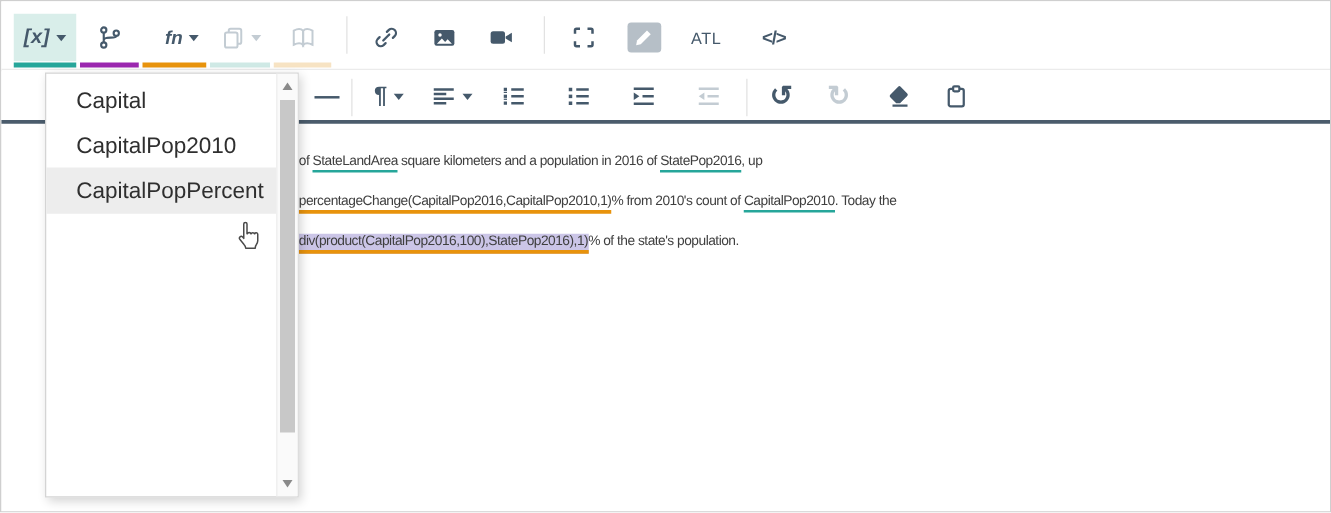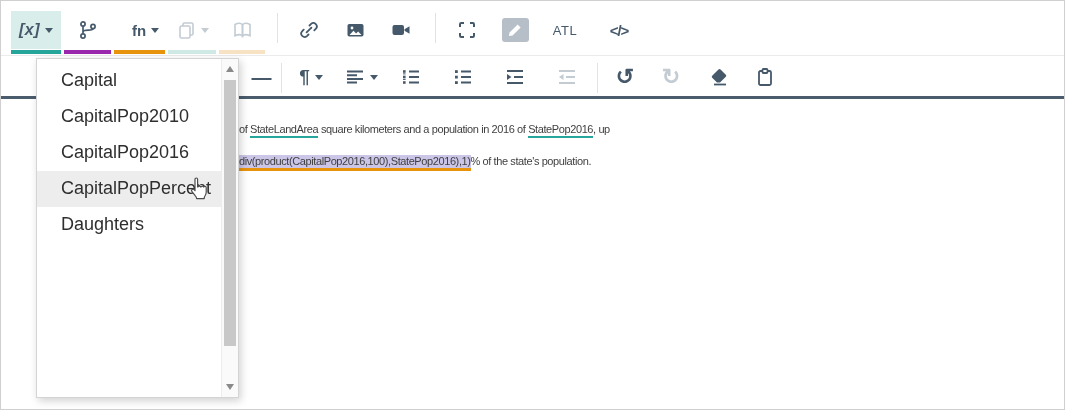--- a/index.html
+++ b/index.html
@@ -16,21 +16,21 @@
 
   
   .tb1{position:absolute;left:0;top:0;right:0;height:55px;background:#fff;
        border-bottom:1px solid #ebebeb;}
   .tbtn{position:absolute;top:10px;height:38px;display:flex;align-items:center;
         justify-content:center;cursor:pointer;color:var(--icon);}
   .grpA{position:absolute;left:10px;top:0;height:55px;}
   .grpA .tbtn{position:absolute;top:10px;}
   .bar{position:absolute;left:0;right:0;bottom:-5px;height:4px;}
   .vlabel{font-style:italic;font-size:16px;font-weight:bold;letter-spacing:0.5px;}
-  .fnlabel{font-size:15px;font-weight:bold;margin-left:12px;}
+  .fnlabel{font-style:italic;font-size:15px;font-weight:bold;margin-left:12px;}
   .atl{font-size:13px;font-weight:normal;letter-spacing:0.5px;}
   .codelabel{font-size:15px;font-weight:bold;letter-spacing:-1px;}
   .caret{width:0;height:0;border-left:4px solid transparent;
          border-right:4px solid transparent;border-top:5px solid var(--icon);
          margin-left:5px;display:inline-block;}
   .caret.dis{border-top-color:var(--icon-dis);}
   .vsep{position:absolute;top:12px;width:1px;height:30px;background:#e2e2e2;}
   .dis{color:var(--icon-dis);}
   .pencilbox{width:27px;height:24px;background:#b6bfc7;border-radius:3px;
              display:flex;align-items:center;justify-content:center;}
@@ -219,30 +219,29 @@
     <div class="tbtn" style="left:744px;">
       <svg class="ic" width="20" height="20" viewBox="0 0 20 20">
         <rect x="4" y="4" width="12" height="14" rx="1.5" fill="none" stroke="var(--icon)" stroke-width="1.8"></rect>
         <rect x="7.5" y="2" width="5" height="4" rx="1" fill="#fff" stroke="var(--icon)" stroke-width="1.8"></rect>
       </svg>
     </div>
   </div>
 
   <div class="editor" id="editor-lines">
       <div class="eline"><span class="seg-plain">of </span><span class="seg-var">StateLandArea</span><span class="seg-plain"> square kilometers and a population in 2016 of </span><span class="seg-var">StatePop2016</span><span class="seg-plain">, up</span></div>
+      <div class="eline"><span class="seg-formula">percentageChange(CapitalPop2016,CapitalPop2010,1)</span><span class="seg-plain">% from 2010's count of </span><span class="seg-var">CapitalPop2010</span><span class="seg-plain">. Today the</span></div>
       <div class="eline"><span class="seg-formula seg-hl">div(product(CapitalPop2016,100),StatePop2016),1)</span><span class="seg-plain">% of the state's population.</span></div>
     </div>
 
   <div class="dd">
     <div class="dd-list" id="dd-list">
         <div class="dd-item">Capital</div>
         <div class="dd-item">CapitalPop2010</div>
-        <div class="dd-item">CapitalPop2016</div>
         <div class="dd-item hovered">CapitalPopPercent</div>
-        <div class="dd-item">Daughters</div>
       </div>
     <div class="dd-scroll">
       <span class="sarrow up"></span>
       <div class="dd-thumb"></div>
       <span class="sarrow down"></span>
     </div>
   </div>
 
   <svg class="hand-cursor" width="22" height="24" viewBox="0 0 22 24">
     <path d="M8 2.2 c0-1.6 2.6-1.6 2.6 0 V10 h0.4 c0-1.3 2.6-1.3 2.6 0 h0.4 c0-1.2 2.5-1.2 2.5 0 h0.4 c0-1.1 2.3-1 2.3 0.4 v5.2 c0 1.5-0.6 2.4-1.3 3.4 -0.6 0.8-0.7 1.6-0.7 2.6 H9.6 c0-1.2-0.5-2-1.4-3 L5 14.6 c-1.4-1.6 0.8-3.4 2.1-2 L8 13.7 Z" fill="#fff" stroke="#4a4a4a" stroke-width="1.2" stroke-linejoin="round"></path>

